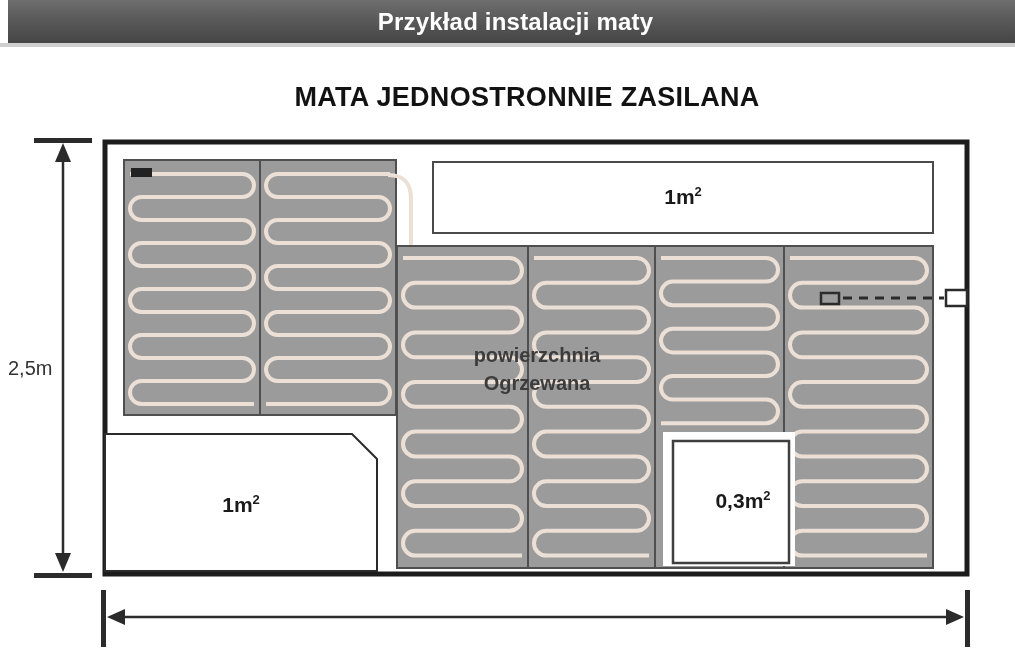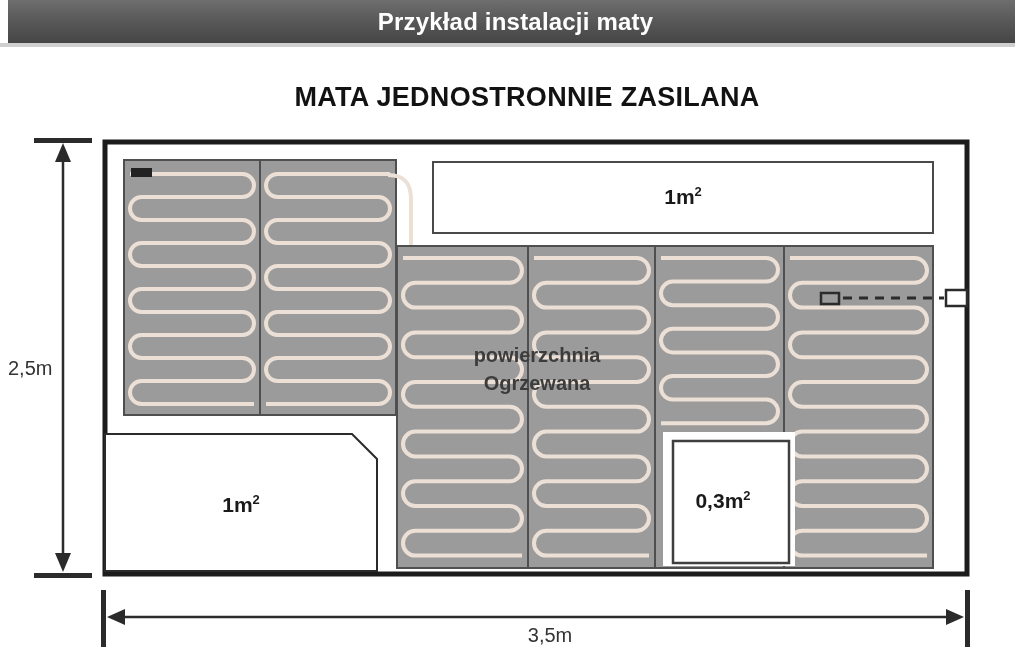--- a/index.html
+++ b/index.html
@@ -76,25 +76,24 @@
   </svg>
 
   <div class="lbl" style="left:433px;top:184px;width:500px;">
     <span>1m</span><sup>2</sup>
   </div>
 
   <div class="lbl" style="left:105px;top:492px;width:272px;">
     <span>1m</span><sup>2</sup>
   </div>
 
-  <div class="lbl" style="left:673px;top:488px;width:100px;">
+  <div class="lbl" style="left:673px;top:488px;width:100px;padding-left:20px;">
     <span>0,3m</span><sup>2</sup>
   </div>
 
   <div class="heated-label">
     <div>powierzchnia</div>
     <div>Ogrzewana</div>
   </div>
 
   <div class="dim-label" style="left:8px;top:346px;margin-top:11px;">2,5m</div>
-  <div class="dim-label" style="left:480px;top:624px;width:140px;text-align:center;">3,5m</div>
 
 </div>
 
 </body></html>

